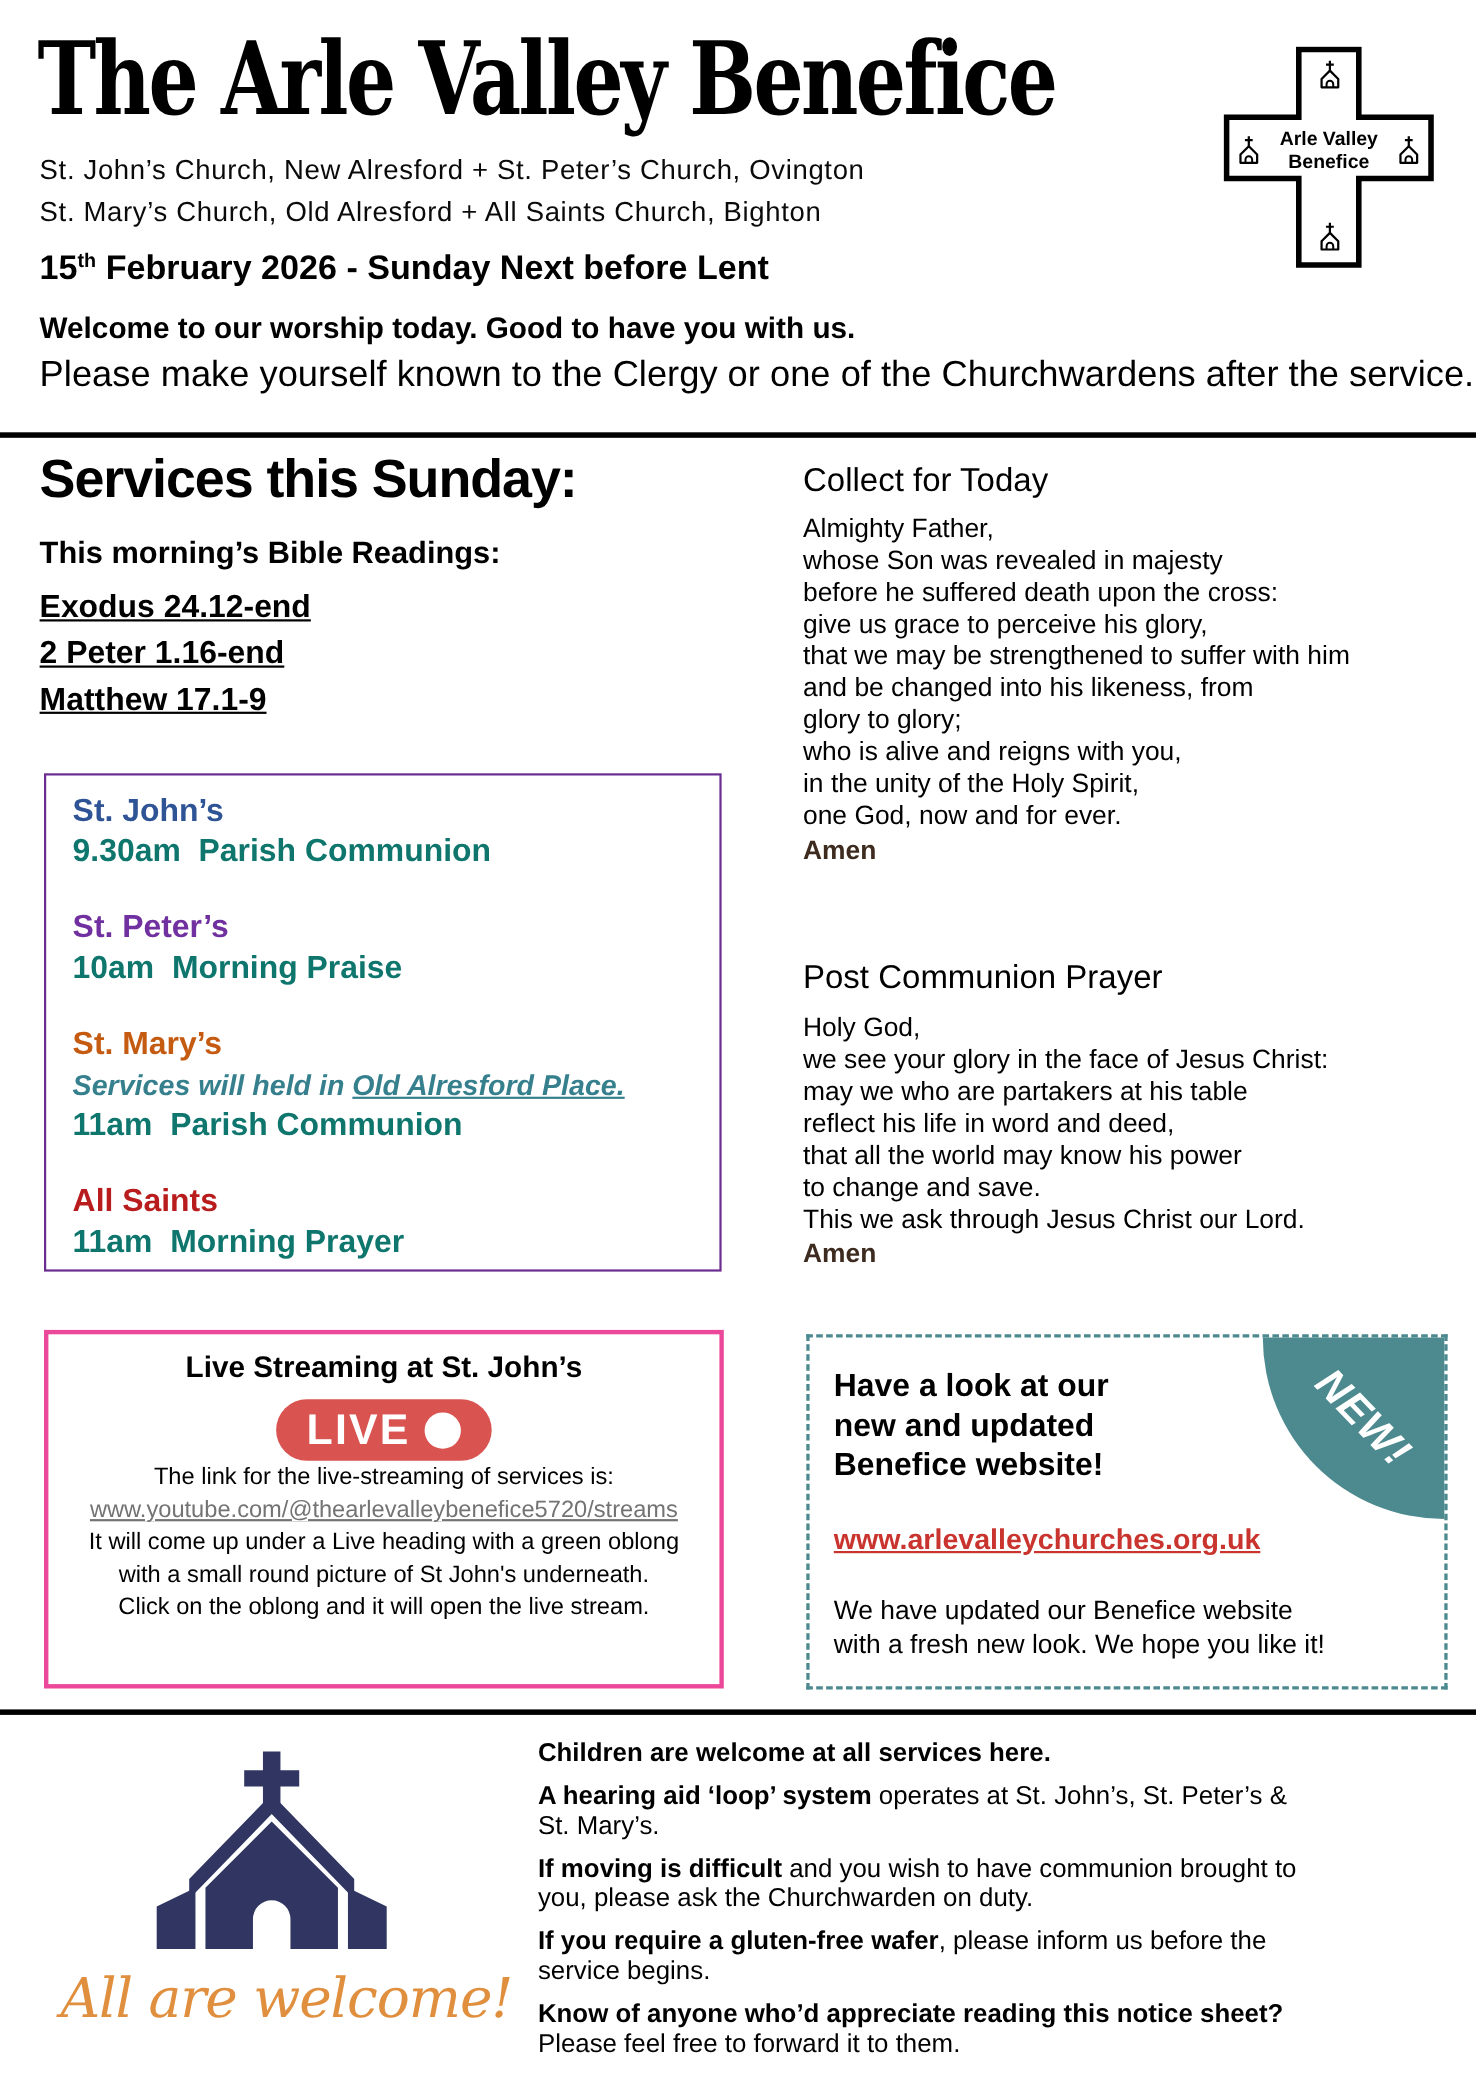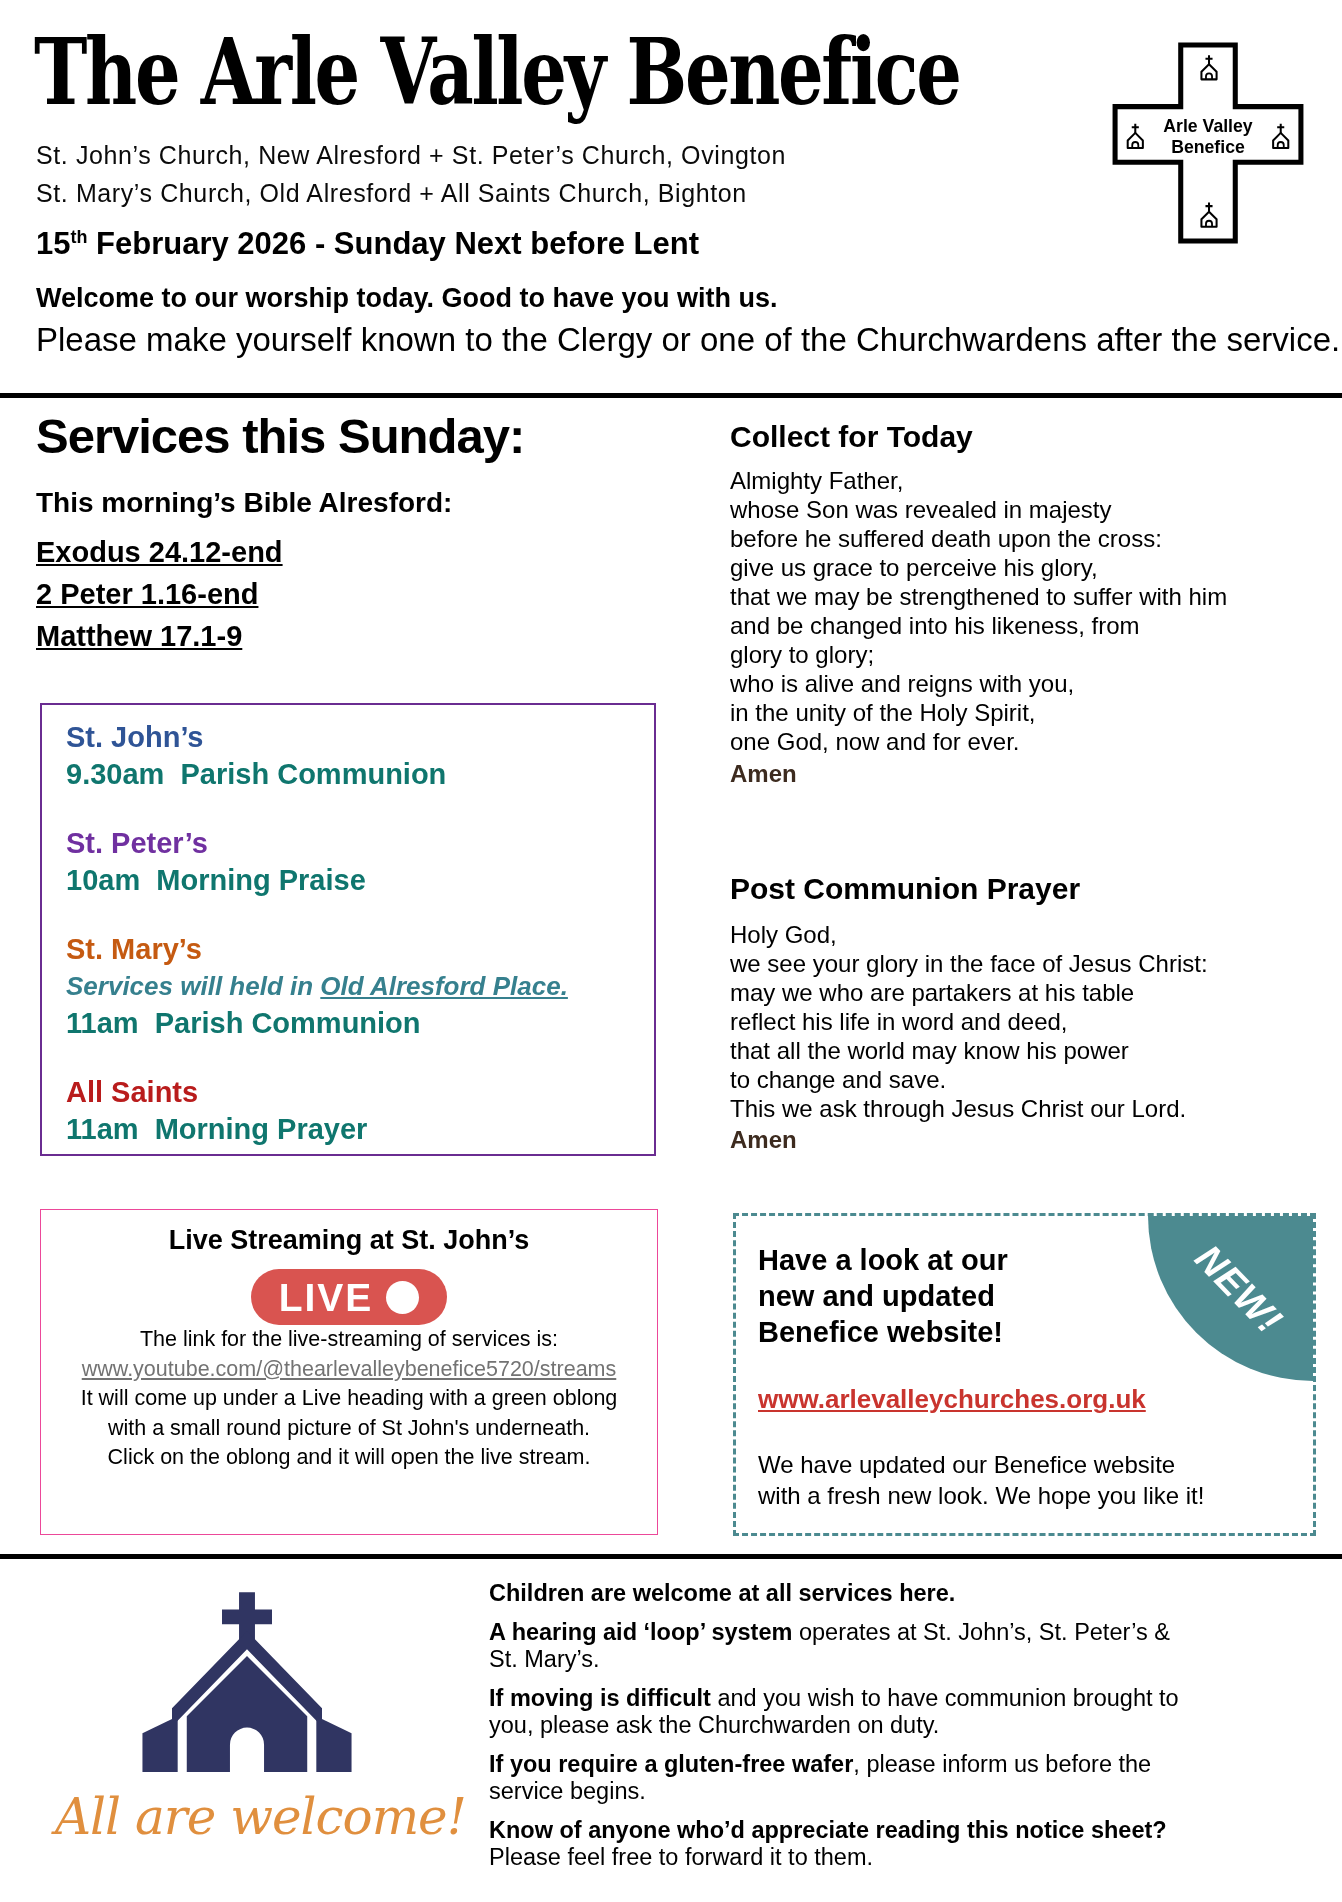--- a/index.html
+++ b/index.html
@@ -44,28 +44,28 @@
   .svc-church{font-size:29px;font-weight:bold;line-height:37px;}
   .svc-time{font-size:29px;font-weight:bold;line-height:37px;color:#0f766e;white-space:pre-wrap;}
   .c-johns{color:#2F5496;}
   .c-peters{color:#7030A0;}
   .c-marys{color:#C55A11;}
   .c-saints{color:#b91c1c;}
   .svc-note{font-size:26px;font-weight:bold;font-style:italic;color:#36808E;line-height:37px;white-space:nowrap;}
   .svc-note .u{text-decoration:underline;}
 
   
-  .prayer-heading{left:730px;font-size:30px;font-weight:bold;white-space:nowrap;}
+  .prayer-heading{left:730px;font-size:30px;font-weight:normal;white-space:nowrap;}
   .prayer-body{left:730px;font-size:24px;line-height:29px;white-space:pre-line;width:600px;}
   .amen{left:730px;font-size:24px;font-weight:bold;color:#3D2B1F;}
 
   
   .live-box{
     left:40px;top:1209px;width:618px;height:326px;box-sizing:border-box;
-    border:1px solid #ec4899;text-align:center;padding-top:15px;
+    border:4px solid #ec4899;text-align:center;padding-top:15px;
   }
   .live-heading{font-size:27px;font-weight:bold;}
   .live-pill{
     margin:13px auto 0 auto;width:196px;height:56px;border-radius:28px;
     background:#D95450;display:flex;align-items:center;justify-content:center;gap:13px;
   }
   .live-word{color:#fff;font-size:39px;font-weight:bold;letter-spacing:2px;line-height:1;}
   .live-dot{width:33px;height:33px;border-radius:50%;background:#fff;}
   .live-text{margin-top:0;font-size:21.5px;line-height:29.5px;white-space:pre-line;}
   .live-url{font-size:21.5px;line-height:29.5px;text-decoration:underline;color:#737373;white-space:nowrap;}
@@ -126,21 +126,21 @@
 <div class="abs sub-line" style="top:179px">St. Mary’s Church, Old Alresford + All Saints Church, Bighton</div>
 
 <div class="abs date-line"><span>15</span><sup>th</sup><span> February 2026 - Sunday Next before Lent</span></div>
 
 <div class="abs welcome-bold">Welcome to our worship today. Good to have you with us.</div>
 <div class="abs welcome-sub">Please make yourself  known to the Clergy or one of  the Churchwardens after the service.</div>
 
 <div class="abs rule rule1"></div>
 
 <div class="abs svc-heading">Services this Sunday:</div>
-<div class="abs readings-heading">This morning’s Bible Alresford:</div>
+<div class="abs readings-heading">This morning’s Bible Readings:</div>
 <div class="abs reading" style="top:536px">Exodus 24.12-end</div>
 <div class="abs reading" style="top:578px">2 Peter 1.16-end</div>
 <div class="abs reading" style="top:620px">Matthew 17.1-9</div>
 
 <div class="abs service-box">
   <div class="svc-group">
     <div class="svc-church c-johns">St. John’s</div>
     <div class="svc-time">9.30am  Parish Communion</div>
   </div>
   <div class="svc-group">

